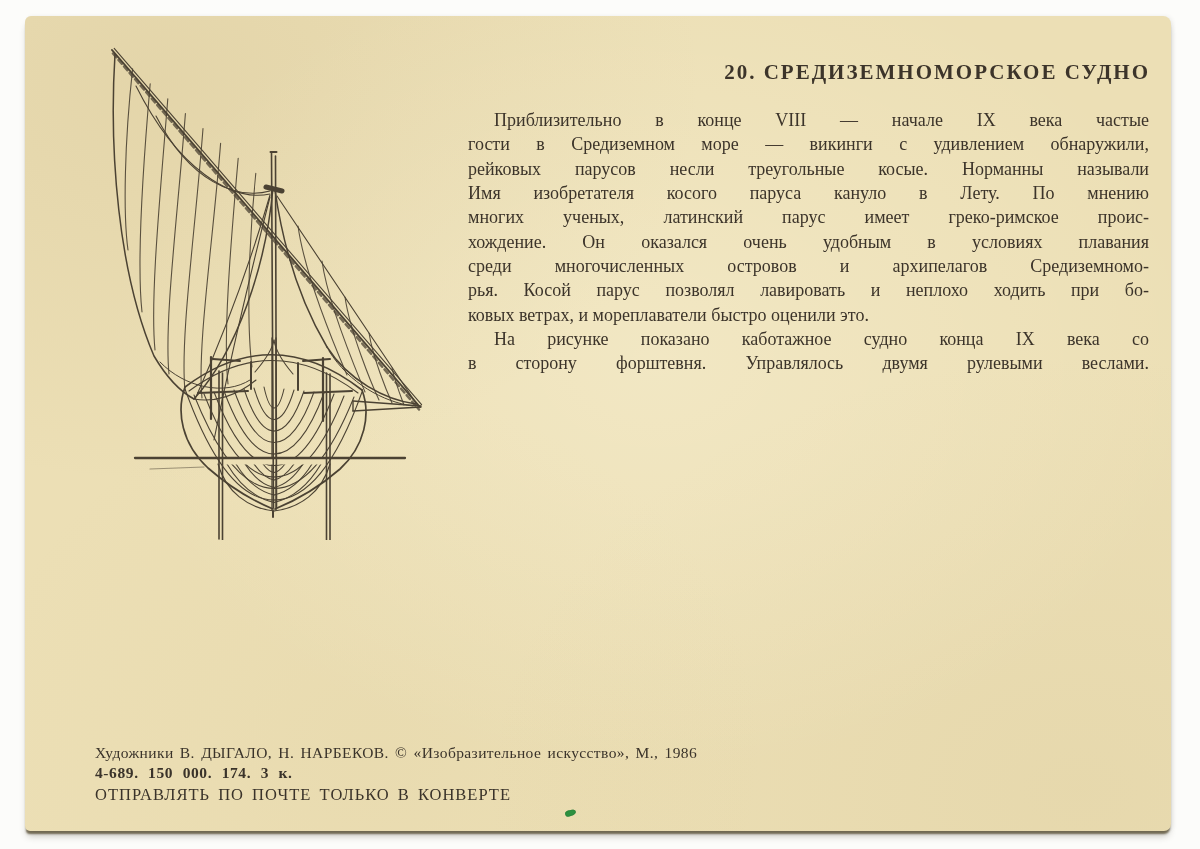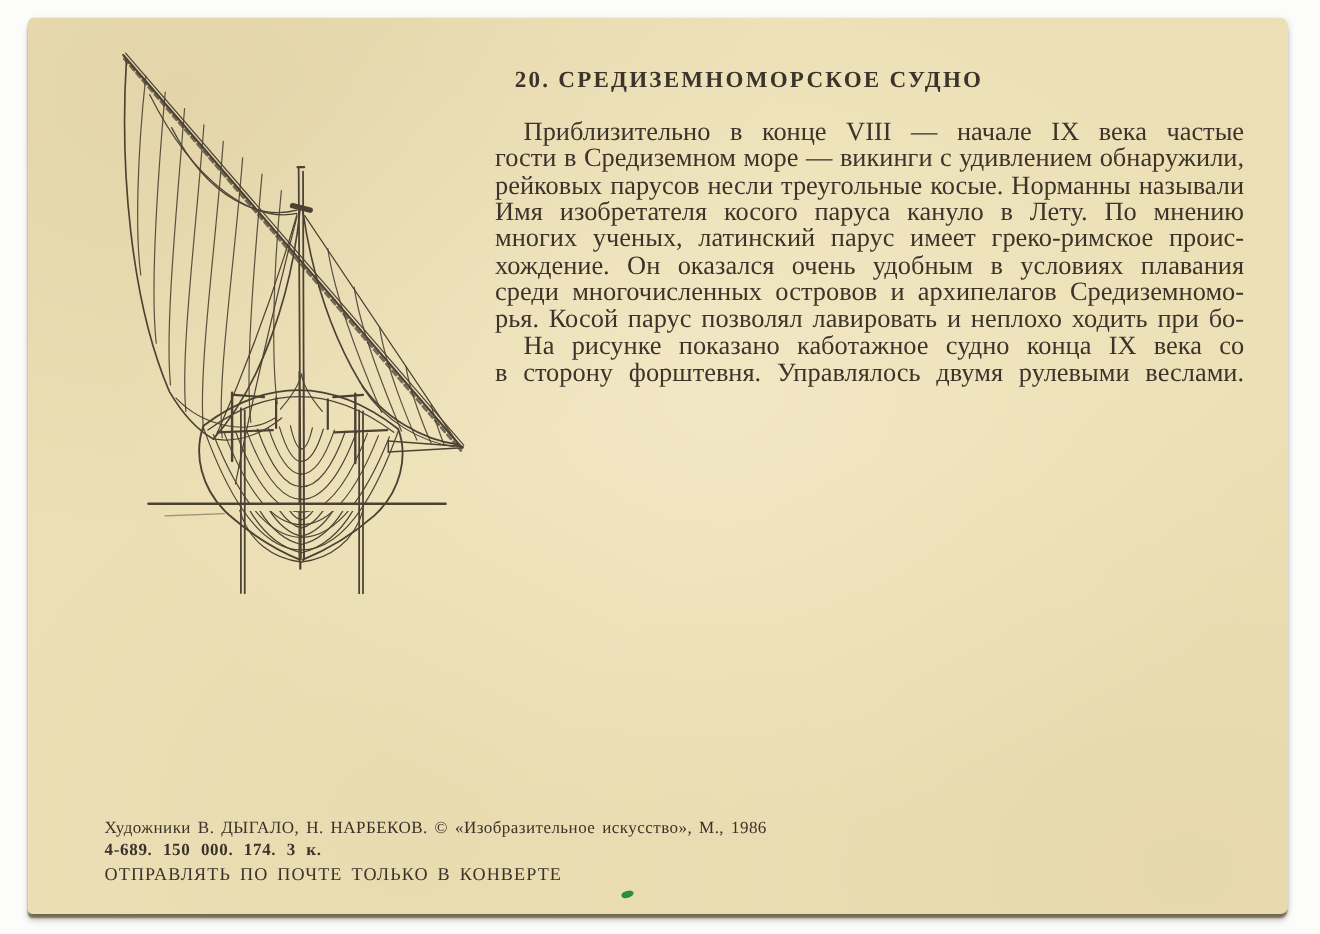--- a/index.html
+++ b/index.html
@@ -19,27 +19,27 @@
       radial-gradient(ellipse at 30% 90%, rgba(205,185,130,.10), rgba(205,185,130,0) 35%),
       #ecdfb5;
     border-radius:6px 8px 7px 5px;
     box-shadow:
       0 4px 2px -1px rgba(98,88,62,.85),
       0 7px 7px -2px rgba(60,55,40,.28),
       2px 0 4px rgba(0,0,0,.06);
   }
   .title{
     position:absolute;left:443px;top:44px;width:682px;
-    text-align:left;
+    text-align:right;
     font-size:21px;font-weight:bold;letter-spacing:2px;
     color:#3c342a;
   }
   .bodytext{
-    position:absolute;left:425px;top:92px;width:681px;
-    font-size:24px;line-height:24.35px;color:#3c342a;
+    position:absolute;left:443px;top:92px;width:681px;
+    font-size:18px;line-height:24.35px;color:#3c342a;
   }
   .line{text-align:justify;text-align-last:justify;white-space:normal;}
   .line.ind{text-indent:26px;}
   .line.last{text-align-last:left;}
   .imprint{
     position:absolute;left:70px;top:728px;width:760px;
     color:#3a332a;
   }
   .imprint .l1{font-size:15.5px;font-weight:normal;letter-spacing:.4px;word-spacing:2px;margin-bottom:2px;}
   .imprint .l2{font-size:15.5px;font-weight:bold;letter-spacing:.6px;word-spacing:5px;margin-bottom:3px;}
@@ -193,20 +193,21 @@
 
     <div class="bodytext">
       <div class="line ind">Приблизительно в конце VIII — начале IX века частые</div>
       <div class="line">гости в Средиземном море — викинги с удивлением обнаружили,</div>
       <div class="line">рейковых парусов несли треугольные косые. Норманны называли</div>
       <div class="line">Имя изобретателя косого паруса кануло в Лету. По мнению</div>
       <div class="line">многих ученых, латинский парус имеет греко-римское проис-</div>
       <div class="line">хождение. Он оказался очень удобным в условиях плавания</div>
       <div class="line">среди многочисленных островов и архипелагов Средиземномо-</div>
       <div class="line">рья. Косой парус позволял лавировать и неплохо ходить при бо-</div>
+      <div class="line last">ковых ветрах, и мореплаватели быстро оценили это.</div>
       <div class="line ind">На рисунке показано каботажное судно конца IX века со</div>
       <div class="line">в сторону форштевня. Управлялось двумя рулевыми веслами.</div>
     </div>
 
     <div class="imprint">
       <div class="l1">Художники В. ДЫГАЛО, Н. НАРБЕКОВ. © «Изобразительное искусство», М., 1986</div>
       <div class="l2">4-689. 150 000. 174. 3 к.</div>
       <div class="l3">ОТПРАВЛЯТЬ ПО ПОЧТЕ ТОЛЬКО В КОНВЕРТЕ</div>
     </div>
 

